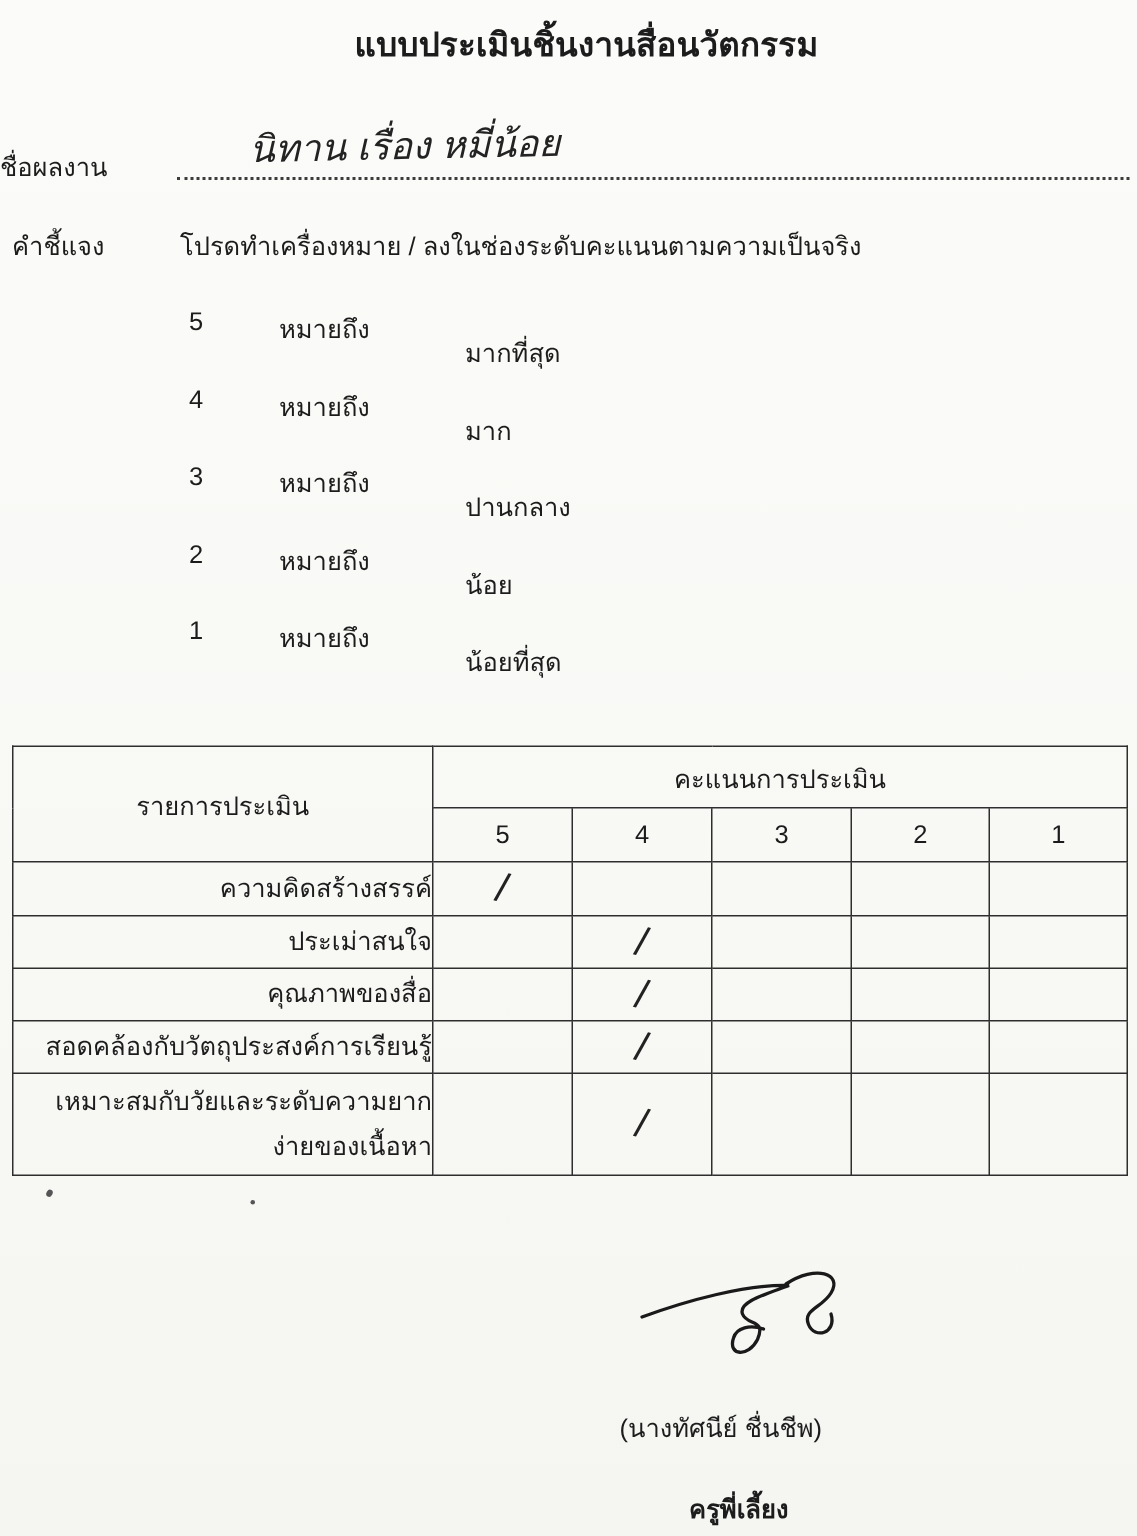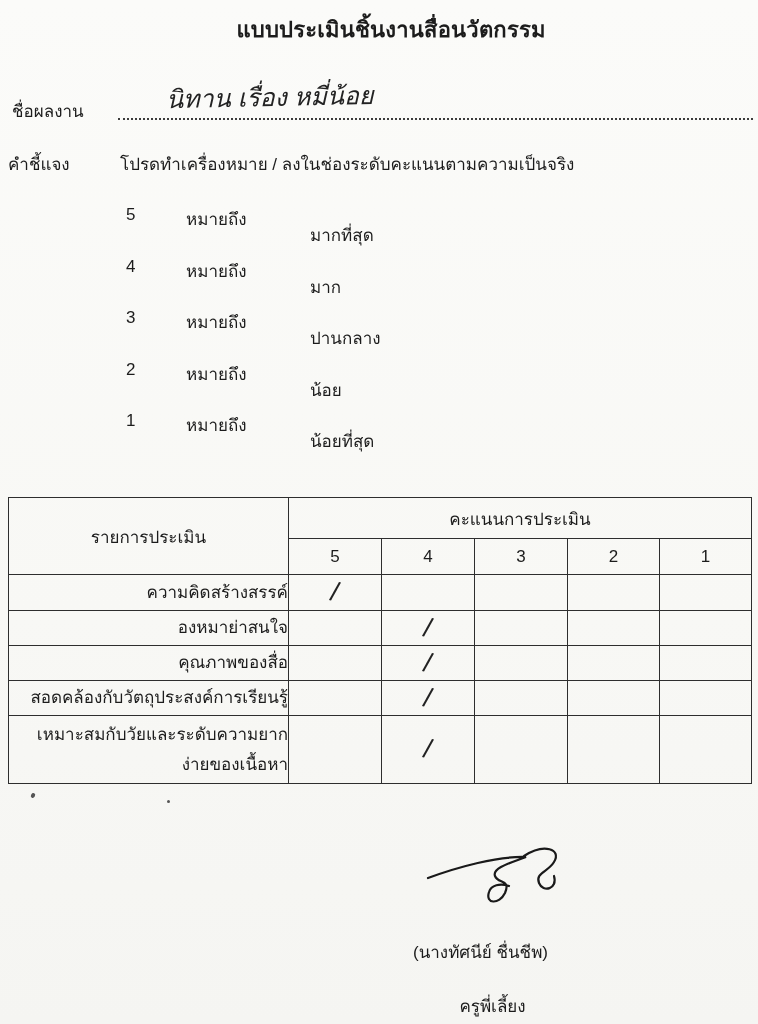--- a/index.html
+++ b/index.html
@@ -20,21 +20,21 @@
   .title {
     position: absolute;
     top: 12px; left: 0;
     width: 100%;
     text-align: center;
     font-size: 22px;
     font-weight: bold;
     letter-spacing: 0.2px;
   }
   .label { font-size: 17px; }
-  .work-label { position: absolute; left: 12px; top: 97px; }
+  .work-label { position: absolute; left: 0; top: 97px; }
   .work-line {
     position: absolute;
     left: 118px; top: 76px;
     width: 635px; height: 42px;
     border-bottom: 2px dotted #3c3c3c;
   }
   .handwriting {
     position: absolute;
     left: 48px; bottom: 1px;
     font-size: 25px;
@@ -82,21 +82,21 @@
   }
   .sign-dots {
     display: inline-block;
     width: 250px;
     height: 16px;
     border-bottom: 2px dotted #3c3c3c;
     margin: 0 1px 2px 1px;
   }
   .sig-svg { position: absolute; left: 424px; top: 840px; }
   .sign-name { position: absolute; left: 378px; top: 938px; width: 205px; text-align: center; font-size: 17px; }
-  .sign-pos  { position: absolute; left: 390px; top: 992px; width: 205px; text-align: center; font-size: 17px; }
+  .sign-pos  { position: absolute; left: 390px; top: 992px; width: 205px; text-align: center; font-size: 17px; font-weight: bold; }
   .speck { position: absolute; background: #555; border-radius: 50%; }
   .speck1 { left: 31px;  top: 793px; width: 4px; height: 5px; transform: rotate(30deg); }
   .speck2 { left: 167px; top: 800px; width: 3px; height: 3px; }
 </style>
 </head>
 <body>
 
 <div class="page">
 
   <div class="title">แบบประเมินชิ้นงานสื่อนวัตกรรม</div>
@@ -158,21 +158,21 @@
     </tr>
     <tr style="height:36px">
       <td class="item-cell">ความคิดสร้างสรรค์</td>
       <td class="score-cell"><span class="mark">/</span></td>
       <td class="score-cell"></td>
       <td class="score-cell"></td>
       <td class="score-cell"></td>
       <td class="score-cell"></td>
     </tr>
     <tr style="height:35px">
-      <td class="item-cell">องหมาย่าสนใจ</td>
+      <td class="item-cell">ประเม่าสนใจ</td>
       <td class="score-cell"></td>
       <td class="score-cell"><span class="mark">/</span></td>
       <td class="score-cell"></td>
       <td class="score-cell"></td>
       <td class="score-cell"></td>
     </tr>
     <tr style="height:35px">
       <td class="item-cell">คุณภาพของสื่อ</td>
       <td class="score-cell"></td>
       <td class="score-cell"><span class="mark">/</span></td>

